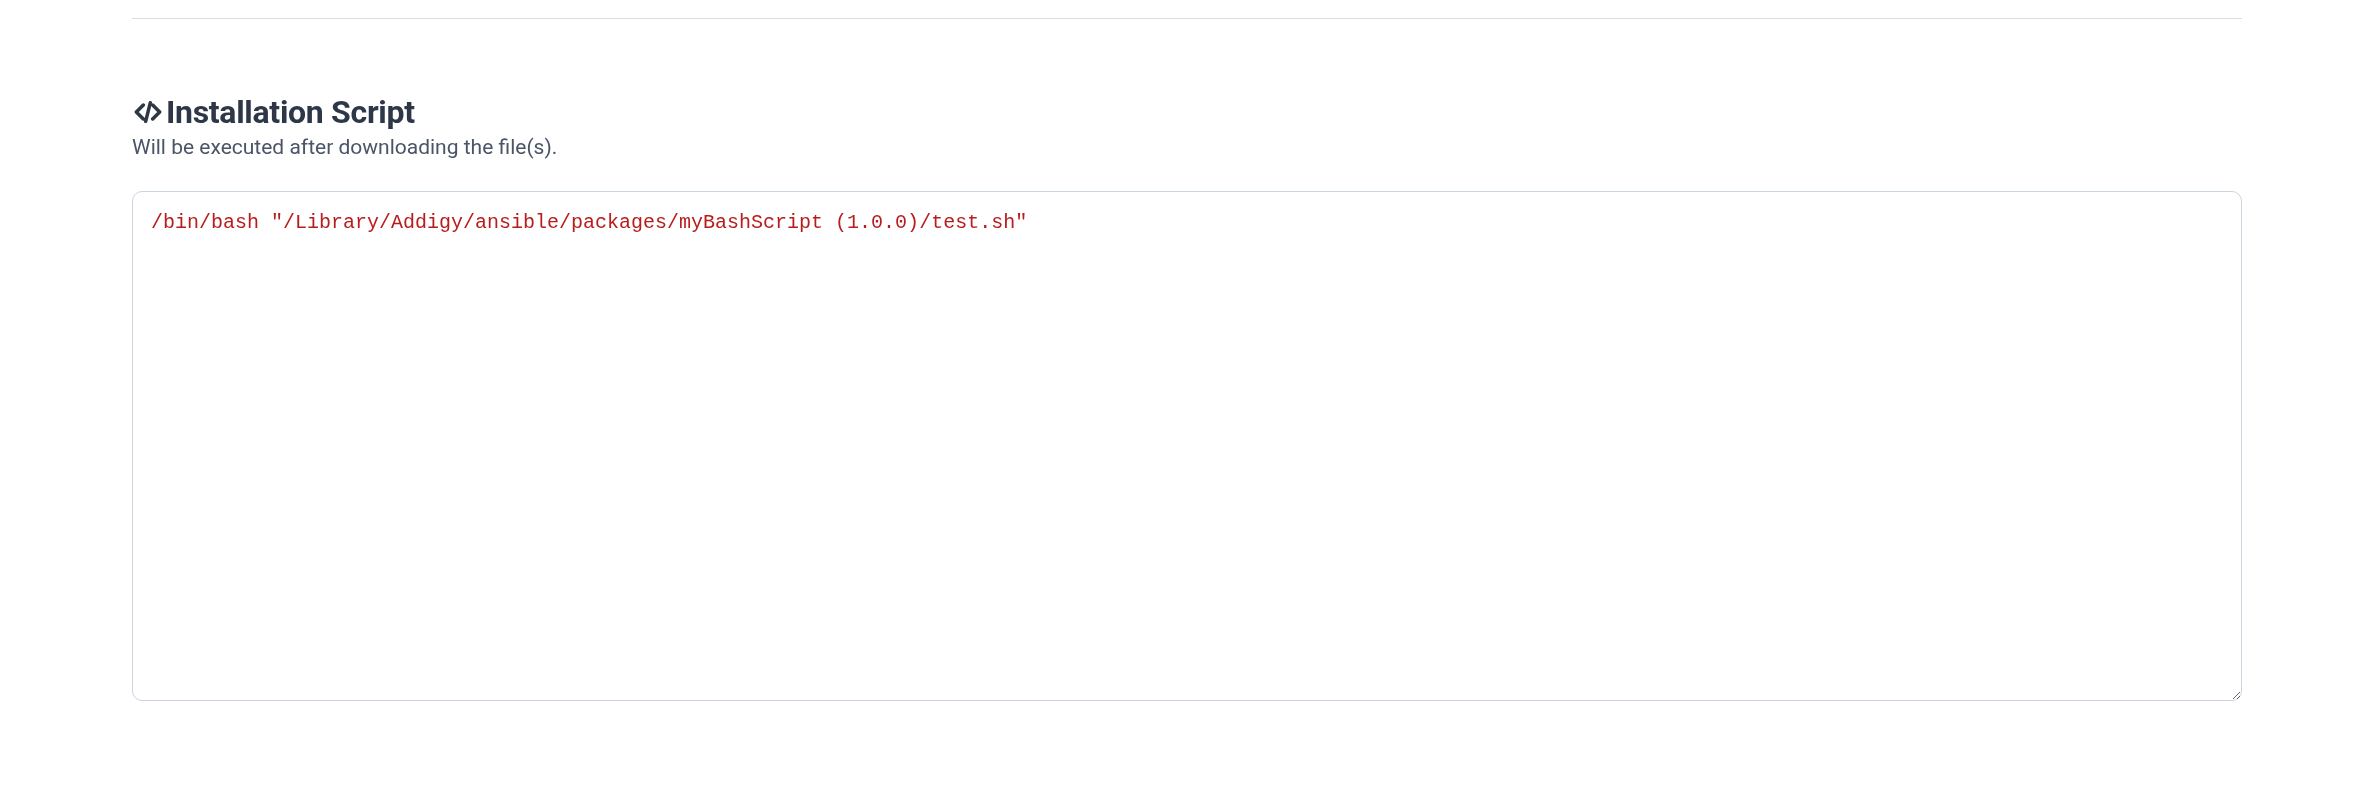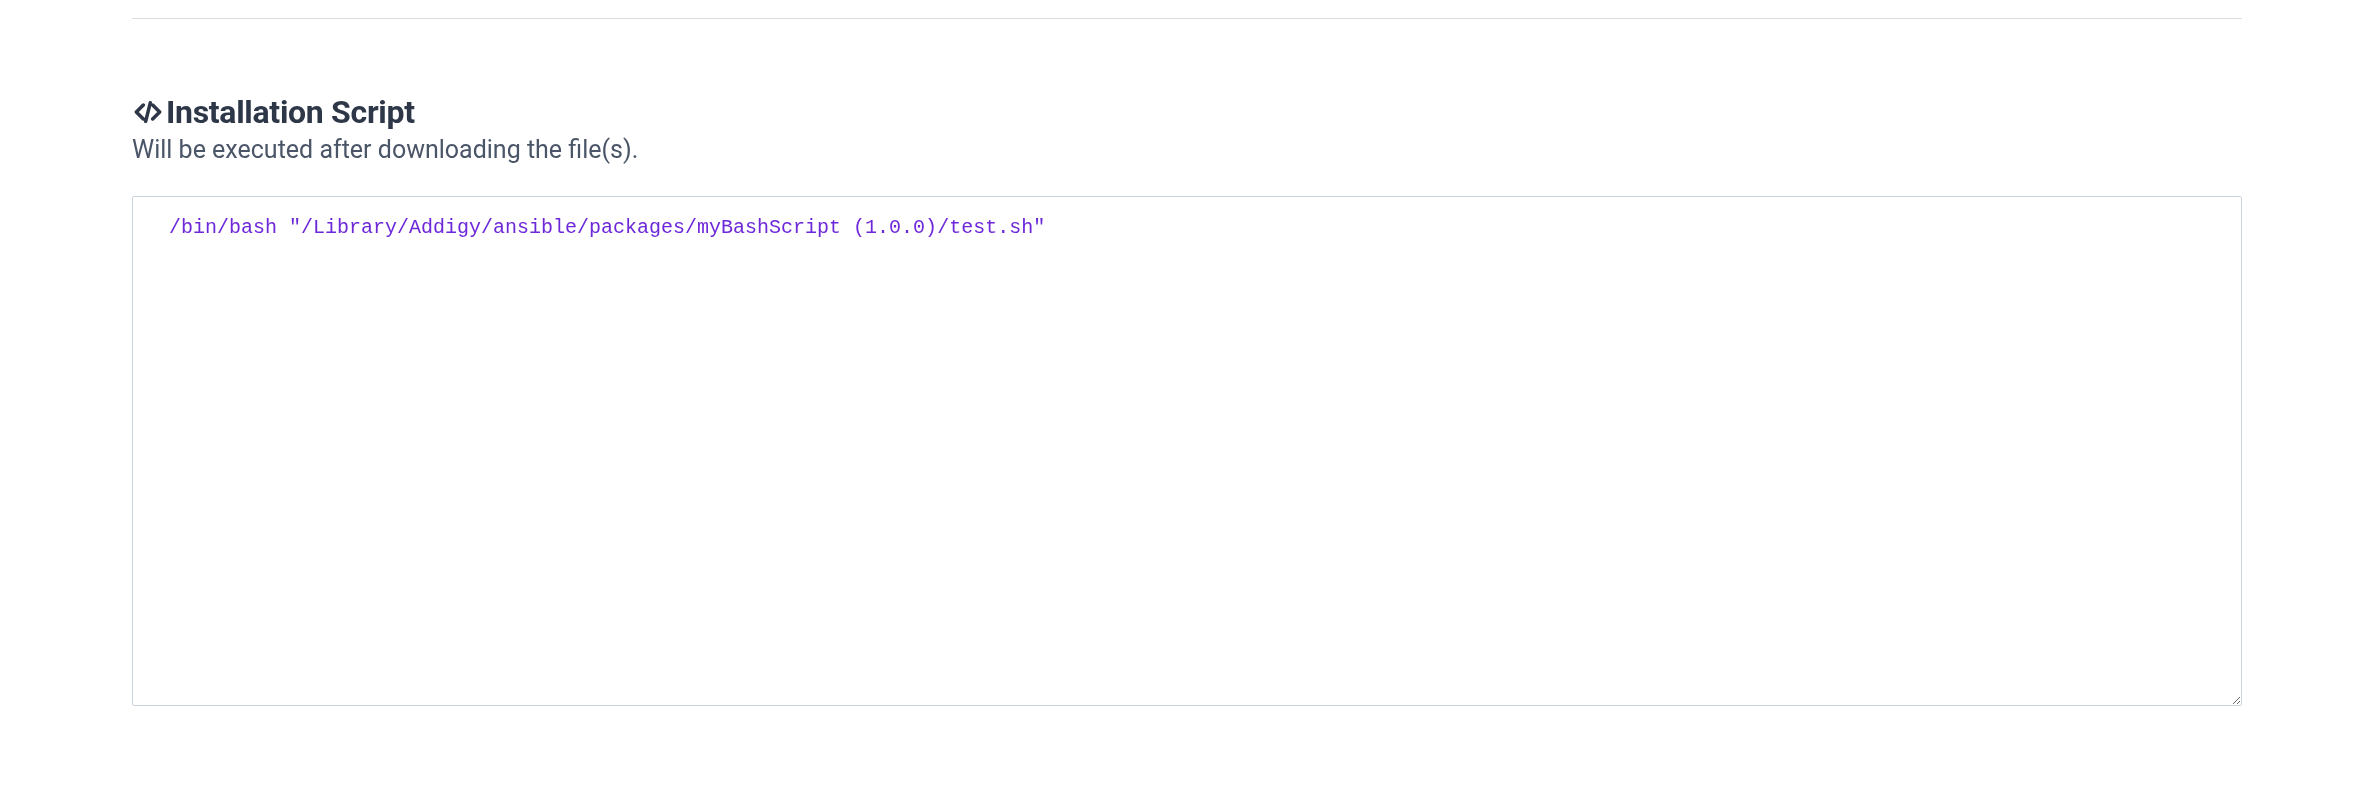--- a/index.html
+++ b/index.html
@@ -45,35 +45,35 @@
       stroke-linecap: round;
       stroke-linejoin: round;
     }
     .title {
       font-size: 32px;
       font-weight: 700;
       color: #2d3748;
       letter-spacing: -0.3px;
     }
     .subtitle {
-      font-size: 25px;
+      font-size: 21px;
       color: #4a5568;
       margin-top: 4px;
       font-weight: 400;
     }
     .script-area {
       margin-top: 32px;
       width: 100%;
       height: 510px;
       border: 1.5px solid #cbd5e0;
-      border-radius: 2px;
-      padding: 16px 36px;
+      border-radius: 10px;
+      padding: 16px 18px;
       font-family: ui-monospace, SFMono-Regular, Menlo, Monaco, Consolas, "Courier New", monospace;
       font-size: 20px;
-      color: #6d28d9;
+      color: #b91c1c;
       resize: both;
       outline: none;
       line-height: 1.5;
       background: #ffffff;
     }
   </style>
 </head>
 <body>
 
 <div class="top-divider"></div>

